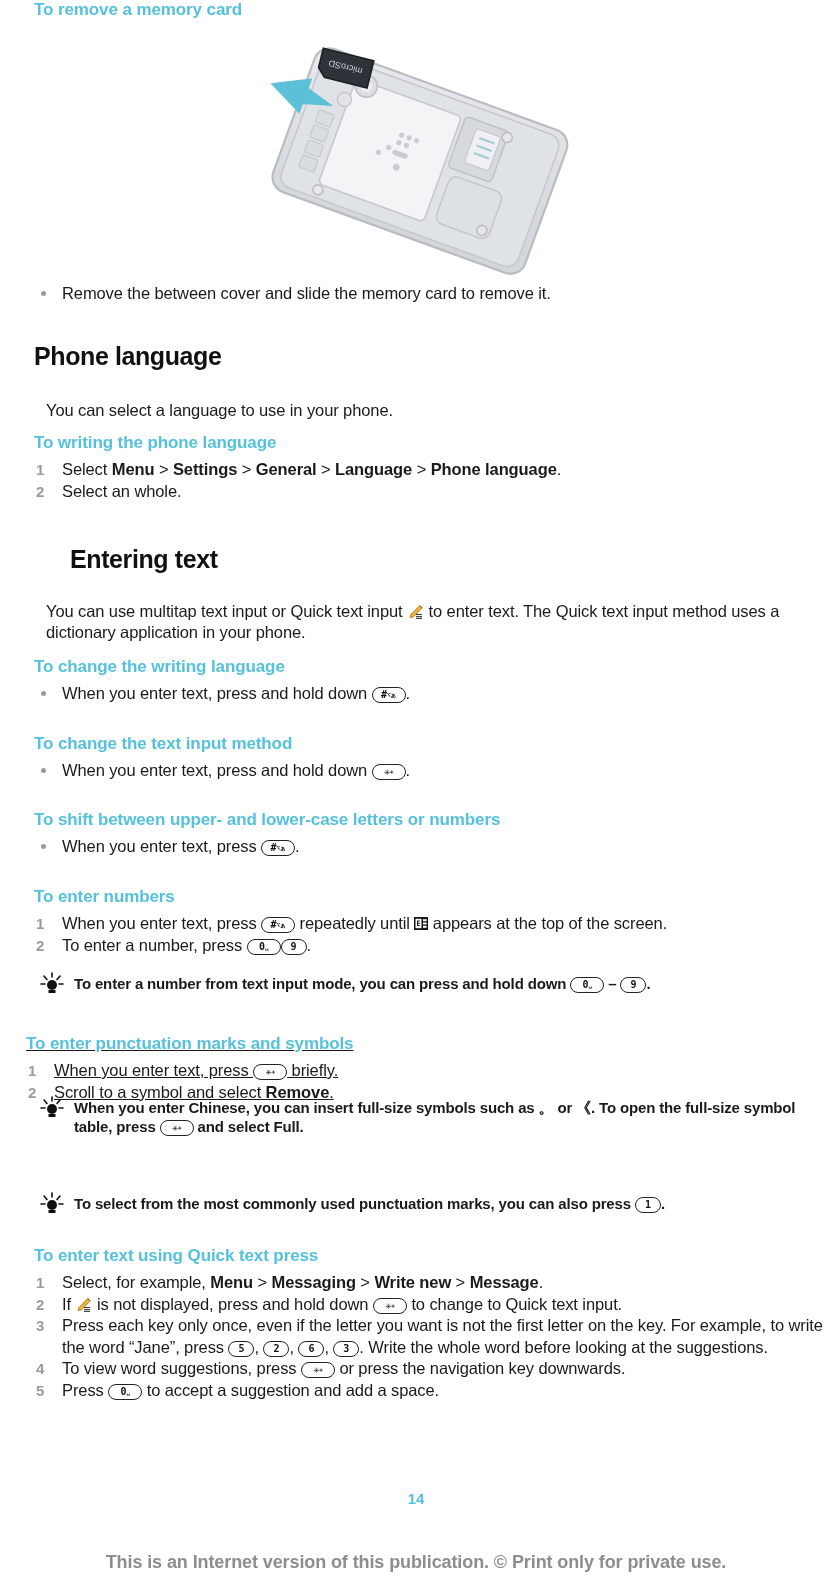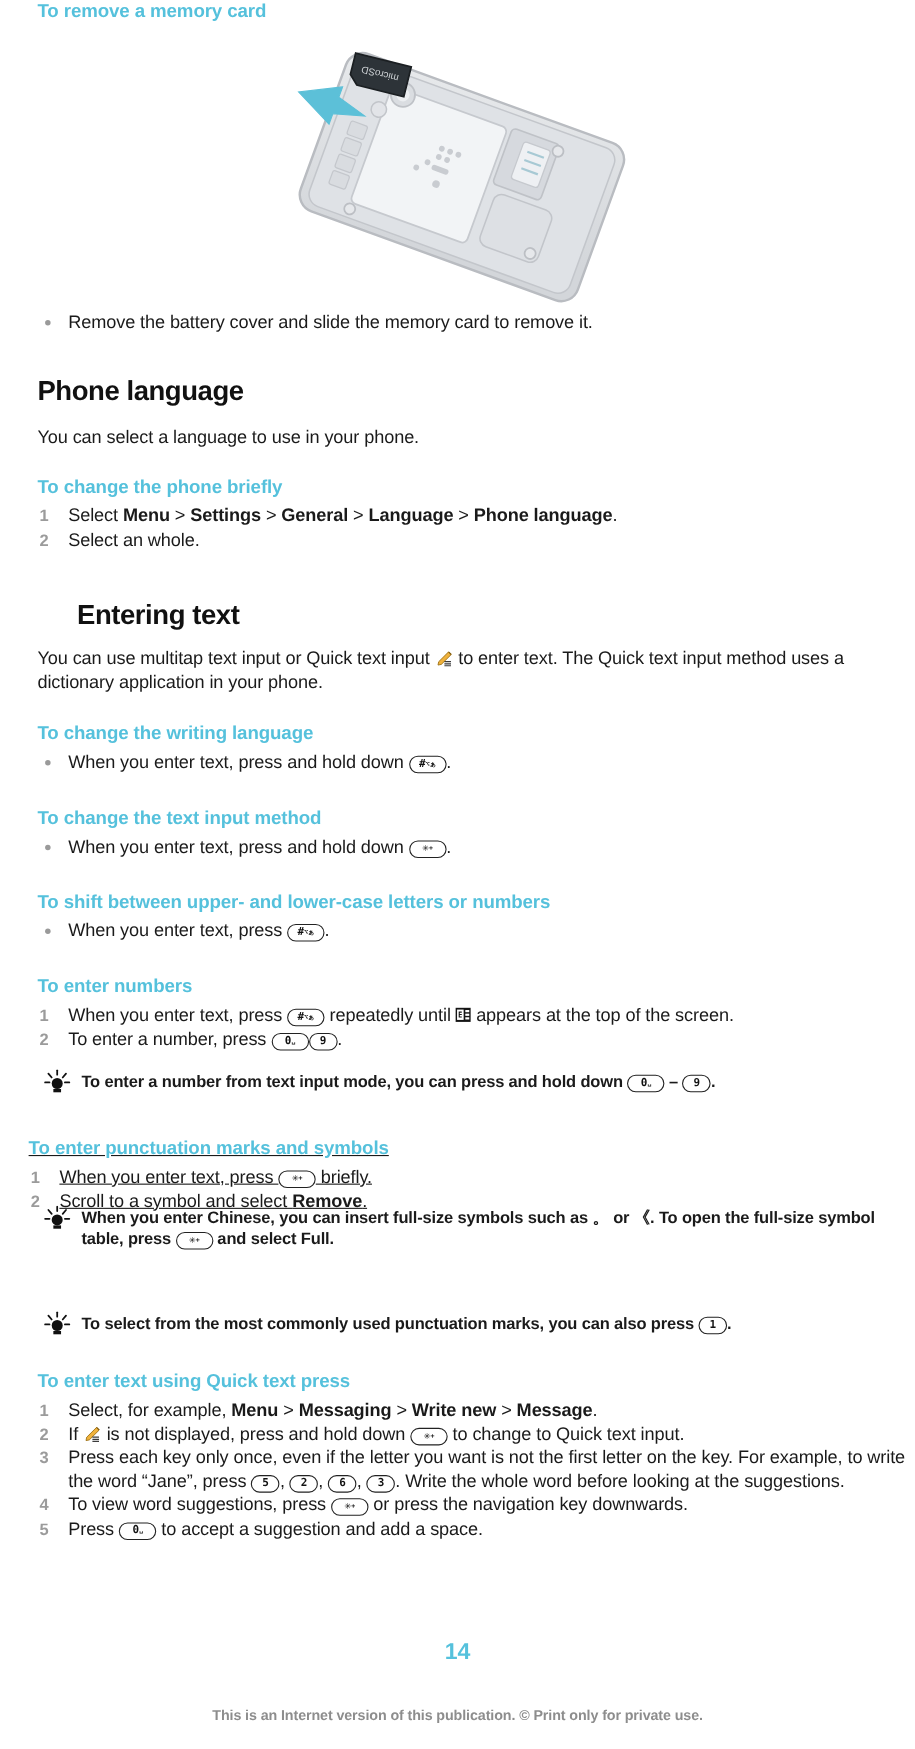--- a/index.html
+++ b/index.html
@@ -27,21 +27,21 @@
   h2.sect {
     color: #111;
     font-size: 25px;
     font-weight: bold;
     margin: 0;
     letter-spacing: -0.4px;
   }
   p.body {
     font-size: 16.5px;
     line-height: 21px;
-    margin: 0;
+    margin: 12px;
     letter-spacing: -0.1px;
   }
 
   
   ul.bullets { list-style: none; margin: 0; padding: 0; }
   ul.bullets li {
     position: relative;
     padding-left: 28px;
     font-size: 16.5px;
     line-height: 21px;
@@ -119,30 +119,30 @@
   
   .figure { text-align: center; }
 
   
   .pagenum {
     position: absolute;
     left: 0; right: 0;
     top: 1490px;
     text-align: center;
     color: #55c1dc;
-    font-size: 21px;
+    font-size: 15px;
     font-weight: bold;
   }
   .disclaimer {
     position: absolute;
     left: 0; right: 0;
     top: 1552px;
     text-align: center;
     color: #8d8d8d;
-    font-size: 13px;
+    font-size: 18px;
     font-weight: bold;
     letter-spacing: -0.1px;
   }
 
   b { font-weight: bold; }
   .gt { font-weight: normal; }
 </style>
 </head>
 <body>
 
@@ -209,33 +209,33 @@
           <text x="70" y="56" font-family="'Liberation Sans',sans-serif" font-size="9" fill="#cfd3d6" text-anchor="middle" transform="rotate(180 70 52)">microSD</text>
         </g>
 
         <path d="M42 74 L6 92 L42 110 L42 100 L70 92 L42 84 Z" fill="#5cc0d8" stroke="#5cc0d8" stroke-width="1"></path>
       </g>
     </svg>
   </div>
 
   <div style="position:absolute;left:34px;top:283px;width:764px;">
     <ul class="bullets">
-      <li>Remove the battery cover and slide the memory card to remove it.</li>
+      <li>Remove the between cover and slide the memory card to remove it.</li>
     </ul>
   </div>
 
   <div style="position:absolute;left:34px;top:342px;width:764px;">
     <h2 class="sect">Phone language</h2>
   </div>
   <div style="position:absolute;left:34px;top:388px;width:764px;">
     <p class="body">You can select a language to use in your phone.</p>
   </div>
 
   <div style="position:absolute;left:34px;top:433px;width:764px;">
-    <h3 class="proc">To change the phone briefly</h3>
+    <h3 class="proc">To writing the phone language</h3>
     <ol class="steps" style="margin-top:6px;">
       <li>Select <b>Menu</b><span class="gt"> &gt; </span><b>Settings</b><span class="gt"> &gt; </span><b>General</b><span class="gt"> &gt; </span><b>Language</b><span class="gt"> &gt; </span><b>Phone language</b>.</li>
       <li>Select an whole.</li>
     </ol>
   </div>
 
   <div style="position:absolute;left:34px;top:545px;width:764px;margin-left:36px;">
     <h2 class="sect">Entering text</h2>
   </div>
   <div style="position:absolute;left:34px;top:589px;width:776px;">

